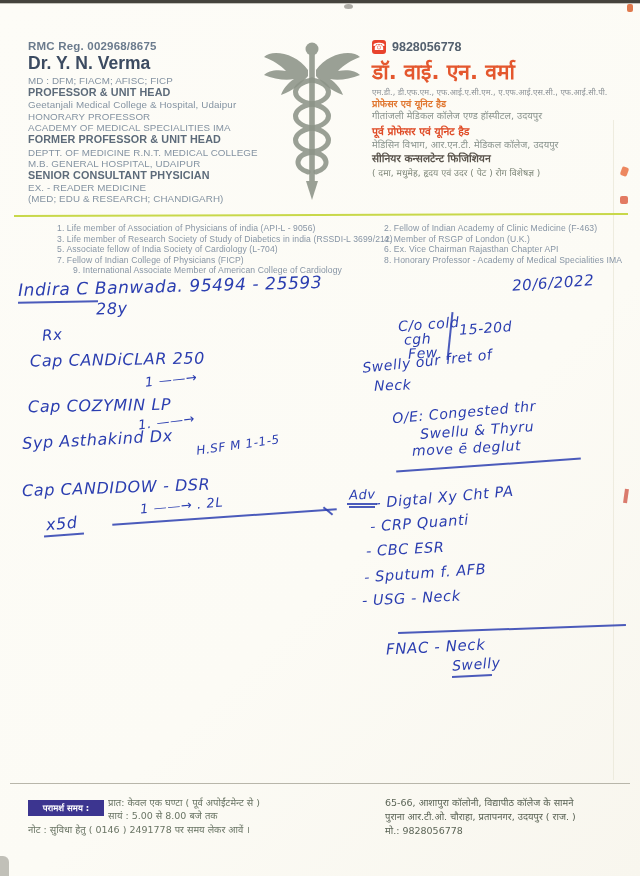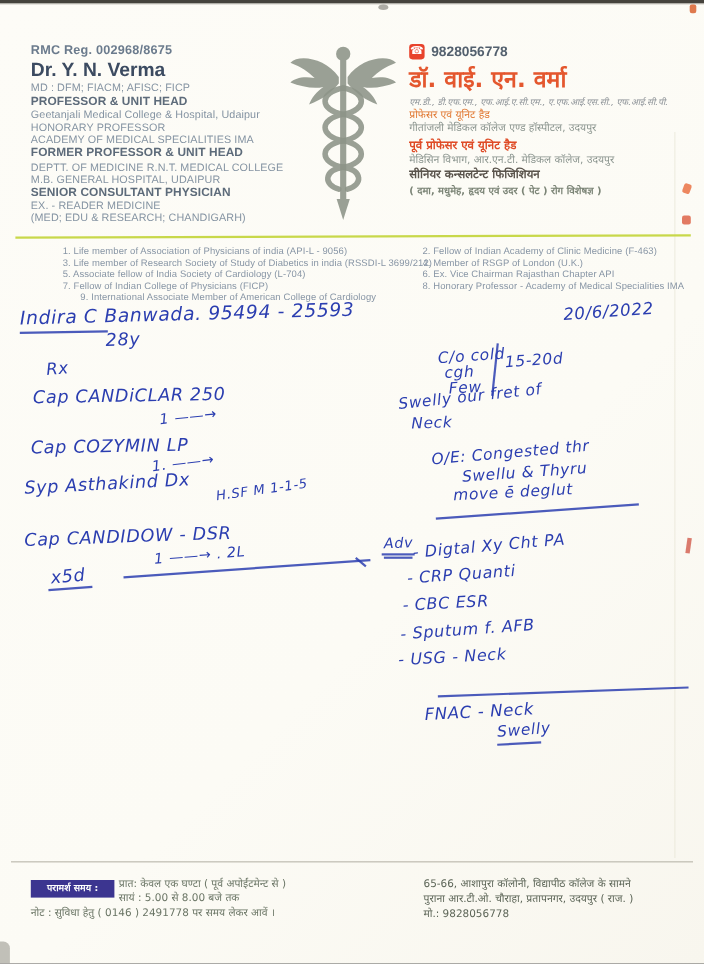--- a/index.html
+++ b/index.html
@@ -23,26 +23,26 @@
   .reg{left:28px;top:40px;font-size:11.5px;font-weight:bold;color:#6b7b8d;letter-spacing:.2px;}
   .drname{left:28px;top:53px;font-size:17.5px;font-weight:bold;color:#3c4b61;}
   .hl{left:28px;color:#8493a2;font-size:9.8px;letter-spacing:.1px;}
   .hl.b{font-weight:bold;color:#5d6b7a;font-size:10.8px;}
   
   .phone-row{left:372px;top:40px;display:flex;align-items:center;gap:6px;}
   .phone-ic{width:14px;height:14px;background:#e8432c;border-radius:3px;color:#fff;font-size:10px;line-height:14px;text-align:center;}
   .phone-num{font-size:12.5px;font-weight:bold;color:#53606e;}
   .hname{left:372px;top:57px;font-size:21px;font-weight:bold;color:#e4572e;font-family:"DejaVu Sans",sans-serif;}
   .hr-line{left:372px;font-family:"DejaVu Sans",sans-serif;}
-  .deg-hi{font-size:8px;color:#8b9196;font-style:italic;}
-  .or1{font-size:9.5px;font-weight:normal;color:#e0762f;}
+  .deg-hi{font-size:8px;color:#8b9196;}
+  .or1{font-size:9.5px;font-weight:bold;color:#e0762f;}
   .gr1{font-size:9.5px;color:#8b958f;}
   .or2{font-size:10.5px;font-weight:bold;color:#df4b26;}
   .dk1{font-size:10.5px;font-weight:bold;color:#5a544c;}
-  .gr2{font-size:9px;color:#7c8577;font-weight:bold;}
+  .gr2{font-size:9px;color:#7c8577;}
   
   .divider{left:14px;top:214px;width:614px;height:2px;background:#c8d84a;transform:rotate(-.2deg);}
   
   .mem{font-size:8.6px;color:#8795a5;letter-spacing:.1px;white-space:nowrap;margin-left:37px;}
   
   .ink{font-family:"DejaVu Sans",sans-serif;font-style:italic;color:#2b3eb0;white-space:nowrap;letter-spacing:.6px;}
   .ink-line{background:#2b3eb0;height:2px;opacity:.85;}
   .ink-vline{background:#2b3eb0;width:2px;opacity:.85;}
   
   .foot-rule{left:10px;top:783px;width:620px;height:1px;background:#b8b6aa;}

